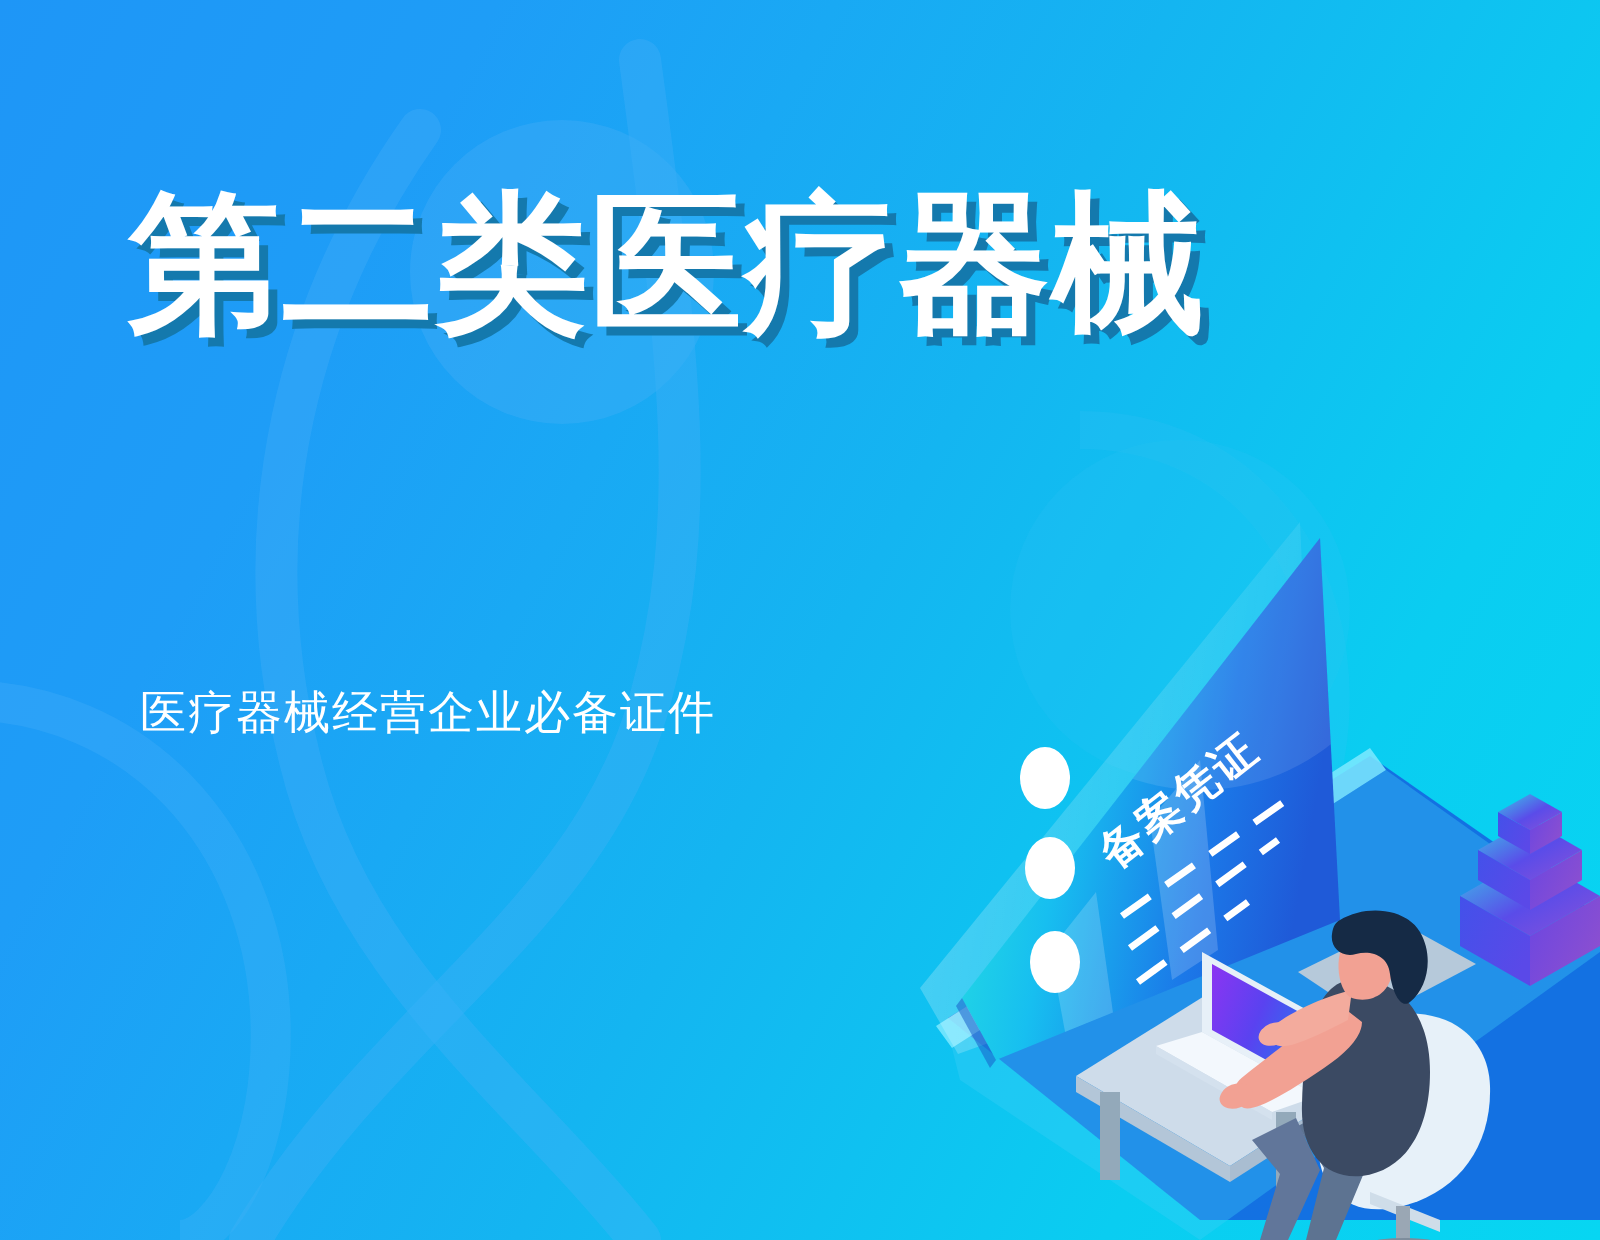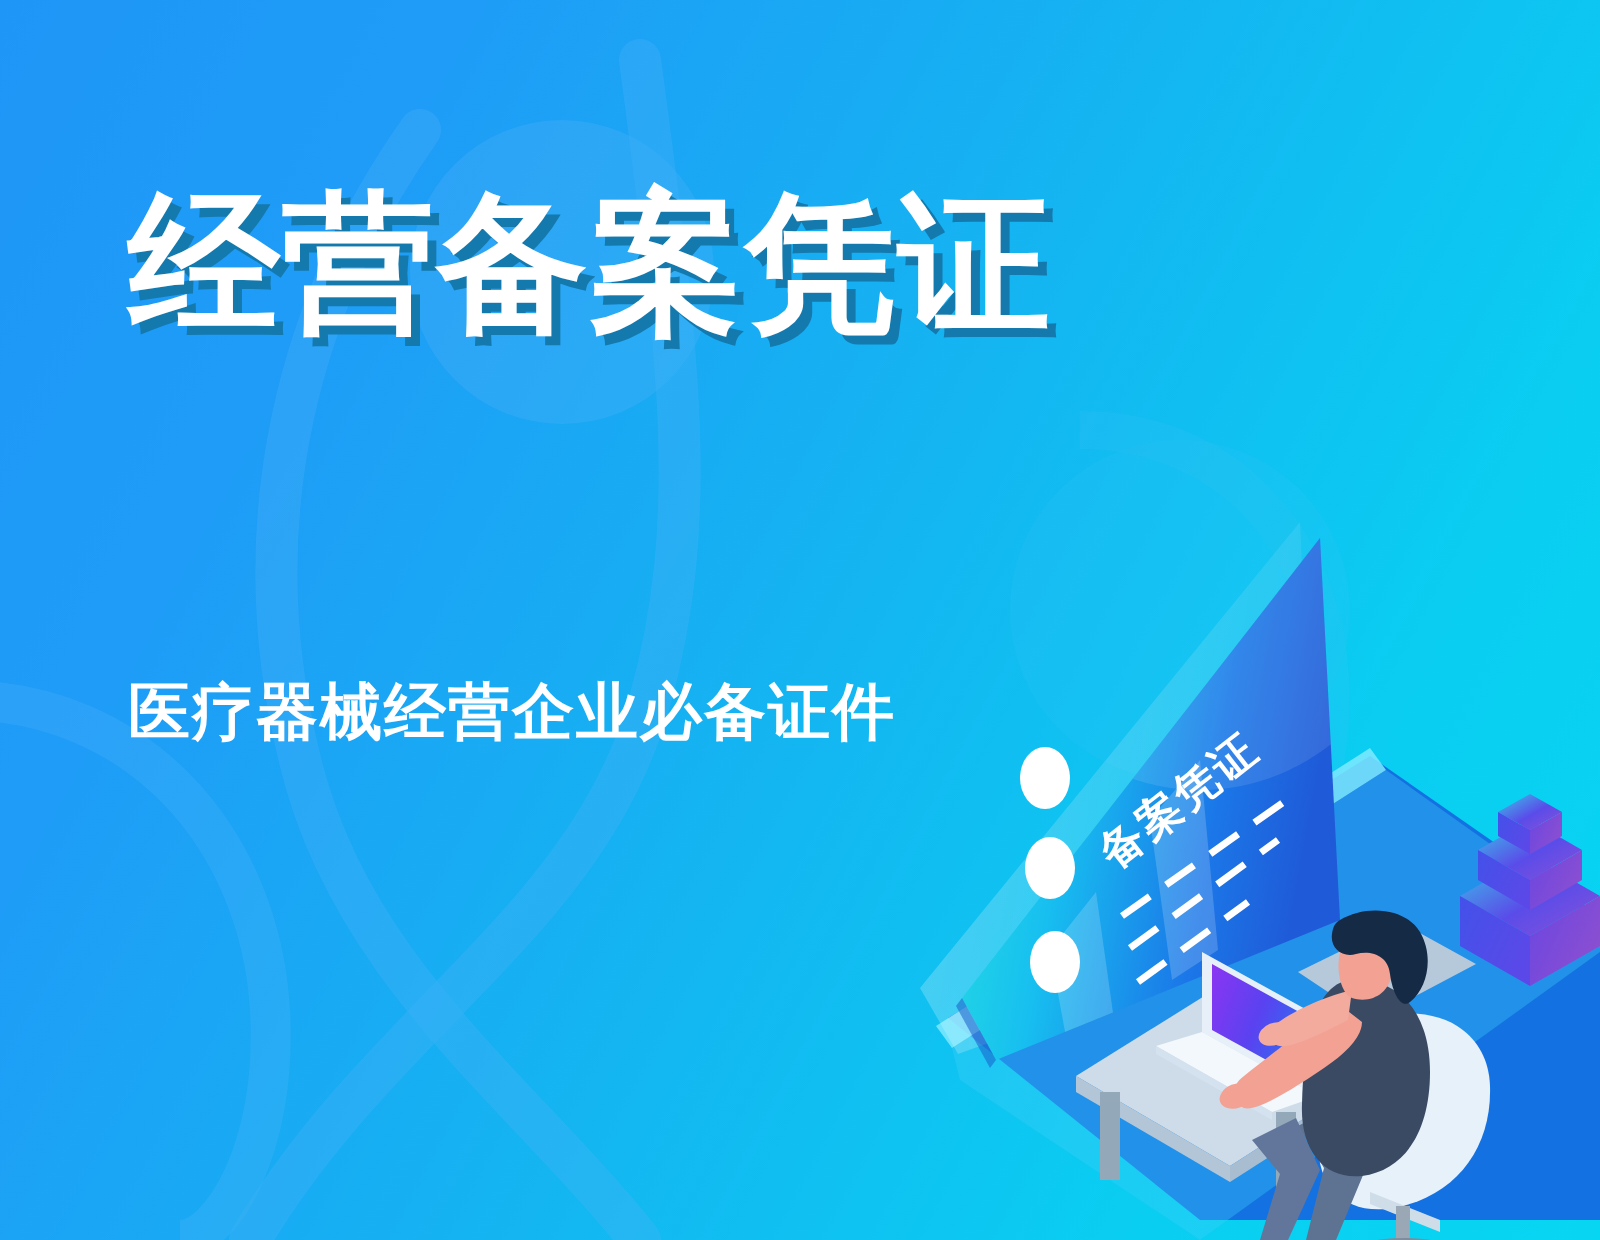--- a/index.html
+++ b/index.html
@@ -30,24 +30,24 @@
     font-size:152px;
     line-height:170px;
     font-weight:bold;
     letter-spacing:2px;
     color:#ffffff;
     white-space:nowrap;
     text-shadow:9px 9px 0 #1479ad;
   }
 
   .subtitle{
-    position:absolute; left:128px; top:672px;
-    font-size:62px;
+    position:absolute; left:140px; top:672px;
+    font-size:46px;
     line-height:80px;
-    font-weight:700;
+    font-weight:400;
     color:#ffffff;
     letter-spacing:2px;
     white-space:nowrap;
   }
 
   
   .illus{
     position:absolute; right:0px; bottom:0px;
     width:700px; height:720px;
   }
@@ -80,21 +80,21 @@
       <path d="M -40 700 C 140 700 260 840 270 1010 C 278 1150 220 1240 180 1240" fill="none" stroke="#5bb8f9" stroke-width="40" opacity="0.45"></path>
 
       <path d="M 1080 430 C 1240 430 1340 560 1330 720 C 1322 850 1240 930 1150 960" fill="none" stroke="#48c2f6" stroke-width="38" opacity="0.30"></path>
 
       <circle cx="562" cy="272" r="152" fill="#5bb6f9" opacity="0.50"></circle>
       <circle cx="1180" cy="610" r="170" fill="#3fc6f3" opacity="0.28"></circle>
     </g>
   </svg>
 
   <div class="headline">
-    <div class="hl-line">经营备案凭证</div>
+    <div class="hl-line">第二类医疗器械</div>
   </div>
 
   <div class="subtitle">医疗器械经营企业必备证件</div>
 
   <div class="illus">
     <svg viewBox="0 0 700 720" aria-hidden="true">
       <defs>
         <linearGradient id="gPanel" x1="0" y1="0" x2="1" y2="0.25">
           <stop offset="0%" stop-color="#29e6dc"></stop>
           <stop offset="38%" stop-color="#17bff0"></stop>

